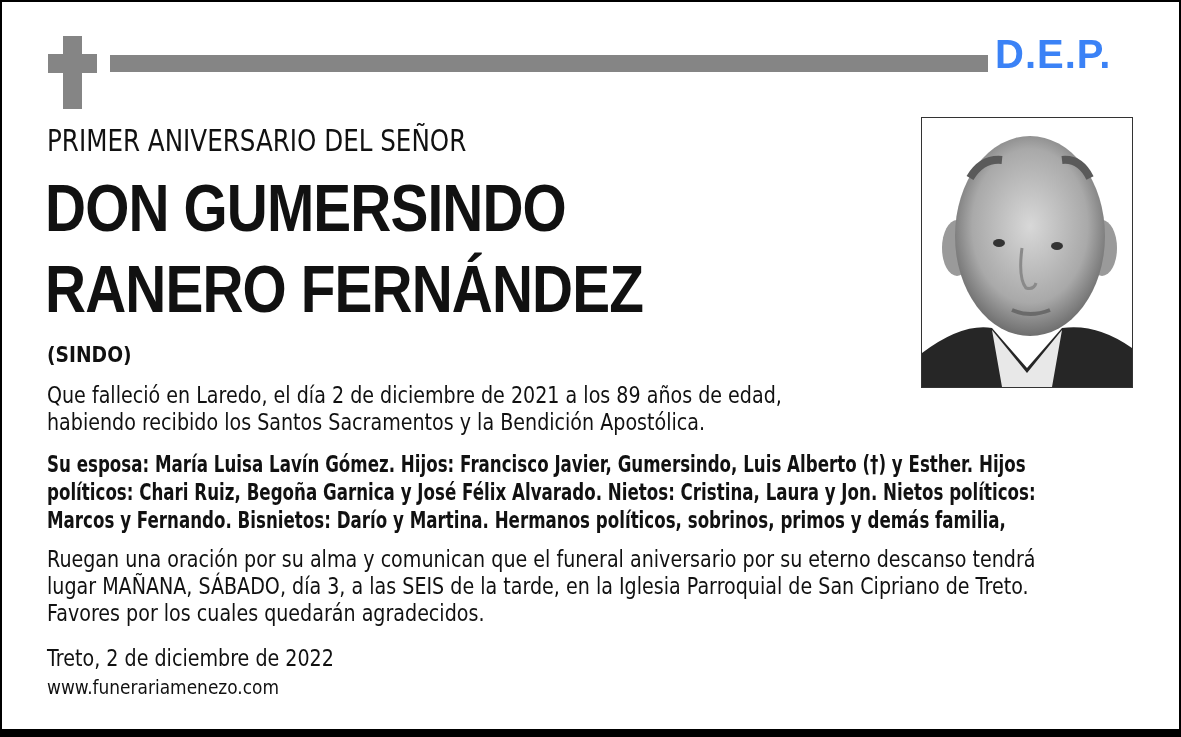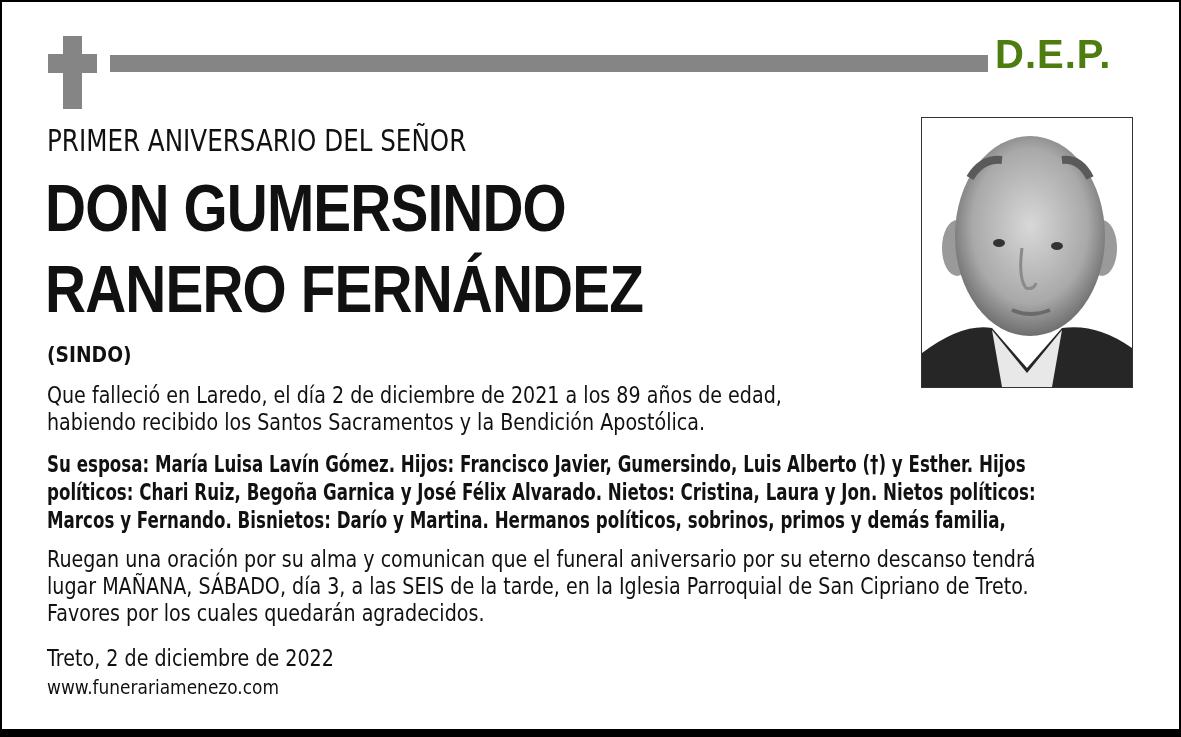--- a/index.html
+++ b/index.html
@@ -1,21 +1,21 @@
 <!DOCTYPE html>
 <html><head>
 <meta charset="utf-8">
 <style>
   html, body { margin: 0; padding: 0; background: #fff; }
   body { width: 1181px; height: 737px; position: relative; overflow: hidden; font-family: "Liberation Sans", "DejaVu Sans", sans-serif; color: #111; }
   .frame { position: absolute; left: 0; top: 0; width: 1177px; height: 727px; border-left: 2px solid #000; border-top: 2px solid #000; border-right: 2px solid #000; border-bottom: 8px solid #000; box-sizing: content-box; }
   .cross-v { position: absolute; left: 63px; top: 36px; width: 19px; height: 73px; background: #858585; }
   .cross-h { position: absolute; left: 48px; top: 54px; width: 49px; height: 19px; background: #858585; }
   .rule { position: absolute; left: 110px; top: 55px; width: 878px; height: 17px; background: #858585; }
-  .dep { position: absolute; left: 995px; top: 34px; font-size: 40px; font-weight: bold; color: #4d7c0f; letter-spacing: 1px; line-height: 1; }
+  .dep { position: absolute; left: 995px; top: 34px; font-size: 40px; font-weight: bold; color: #3b82f6; letter-spacing: 1px; line-height: 1; }
   .photo { position: absolute; left: 921px; top: 117px; width: 212px; height: 271px; border: 1px solid #333; box-sizing: border-box; background: #fff; overflow: hidden; }
   .subtitle { position: absolute; left: 47px; top: 123px; font-size: 30px; line-height: 36px; font-family: "DejaVu Sans", sans-serif; font-weight: normal; transform: scaleX(0.82); transform-origin: left top; white-space: nowrap; }
   .name { position: absolute; left: 45px; font-size: 66px; font-weight: bold; line-height: 1; font-family: "Liberation Sans", sans-serif; transform: scaleX(0.86); transform-origin: left top; white-space: nowrap; letter-spacing: -1px; }
   .name1 { top: 175px; }
   .name2 { top: 256px; }
   .nick { position: absolute; left: 47px; top: 342px; font-size: 22px; font-weight: bold; line-height: 26px; font-family: "DejaVu Sans", sans-serif; transform: scaleX(0.85); transform-origin: left top; }
   .para { position: absolute; left: 47px; font-size: 23px; line-height: 27px; font-family: "DejaVu Sans", sans-serif; white-space: nowrap; transform-origin: left top; }
   .p1 { top: 382px; transform: scaleX(0.83); }
   .p2 { top: 450px; font-weight: bold; transform: scaleX(0.725); line-height: 28px; }
   .p3 { top: 546px; transform: scaleX(0.83); }

